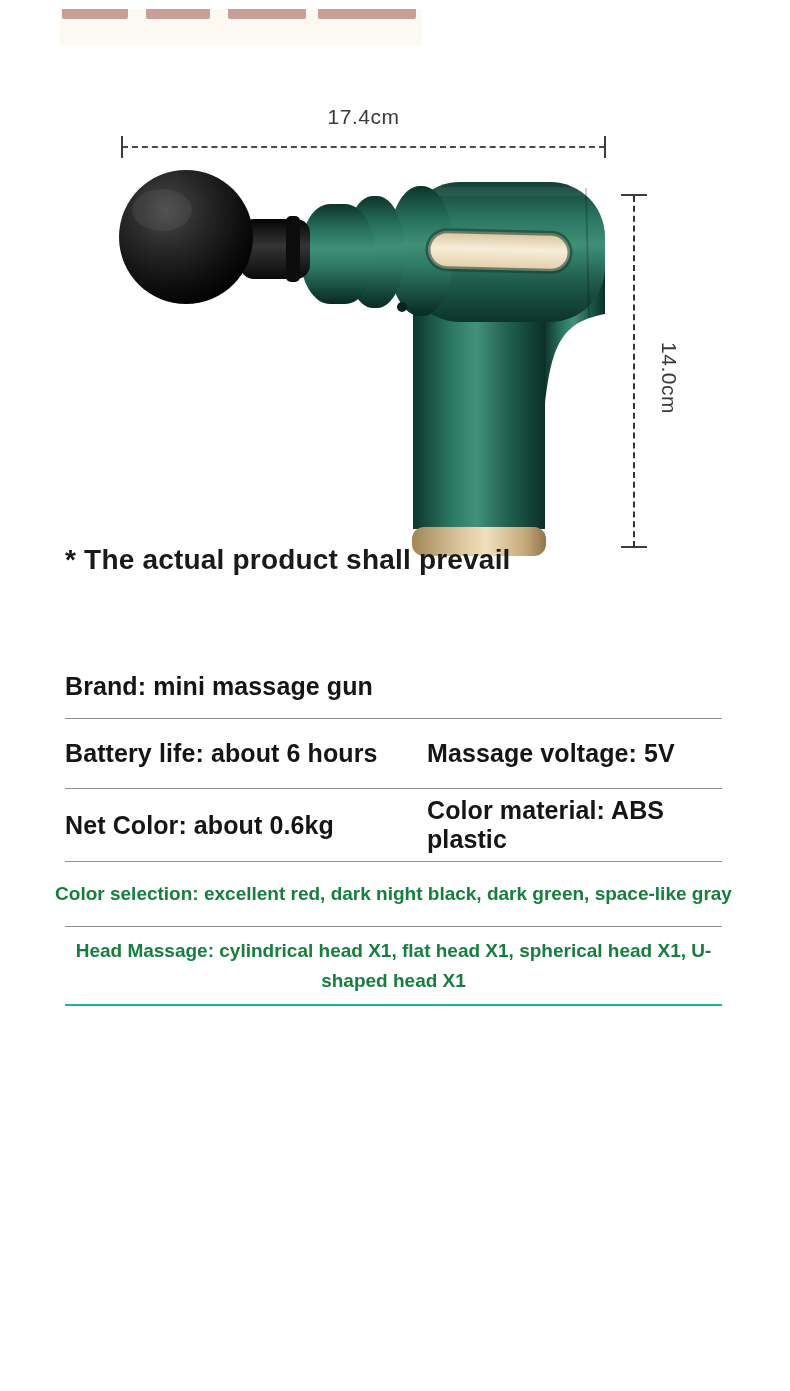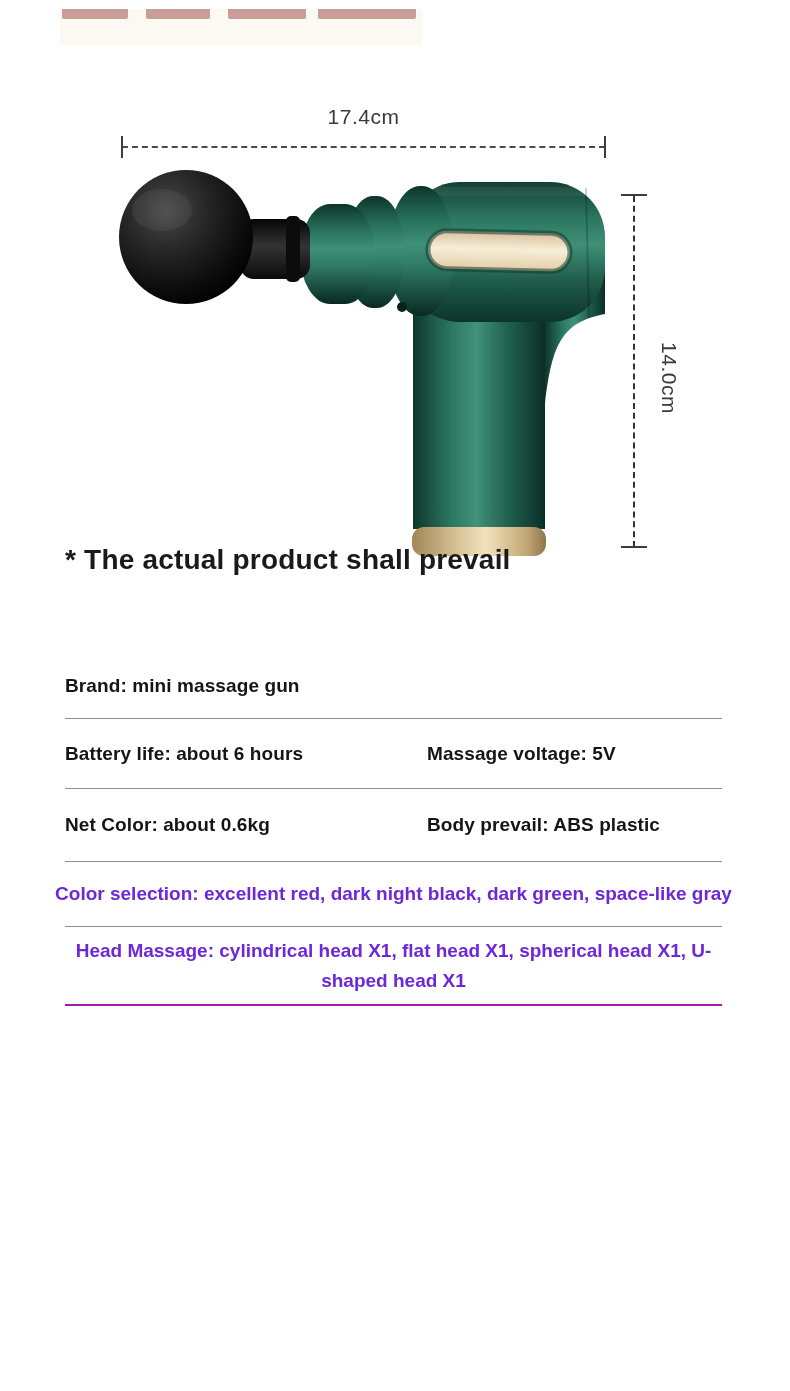--- a/index.html
+++ b/index.html
@@ -56,25 +56,25 @@
   .spec-table { position:absolute; left:65px; top:645px; width:657px; }
   .spec-row {
     position:relative; display:flex; align-items:center;
     border-bottom:1px solid #909090;
   }
   .spec-row.r1 { height:65px; }
   .spec-row.r2 { height:72px; }
   .spec-row.r3 { height:70px; }
   .spec-row.r4 { height:73px; }
   .spec-row.r5 { height:65px; justify-content:center; }
-  .spec-row.r6 { height:79px; justify-content:center; border-bottom:2px solid #a21caf; }
-  .spec-cell { font-size:19px; font-weight:600; color:#151515; letter-spacing:0.1px; }
+  .spec-row.r6 { height:79px; justify-content:center; border-bottom:2px solid #14b8a6; }
+  .spec-cell { font-size:25px; font-weight:600; color:#151515; letter-spacing:0.1px; }
   .spec-cell.left  { position:absolute; left:0; }
   .spec-cell.right { position:absolute; left:362px; }
-  .spec-full { font-size:19px; font-weight:600; color:#6d28d9; white-space:nowrap; text-align:center; }
+  .spec-full { font-size:19px; font-weight:600; color:#15803d; white-space:nowrap; text-align:center; }
   .spec-full.wrap { white-space:normal; max-width:652px; line-height:1.55; }
 </style>
 </head>
 <body>
 
 <div class="page">
 
   <div class="top-band">
     <div class="top-frag f1"></div>
     <div class="top-frag f2"></div>
@@ -174,21 +174,21 @@
   <div class="spec-table">
     <div class="spec-row r1">
       <span class="spec-cell left">Brand: mini massage gun</span>
     </div>
     <div class="spec-row r3">
       <span class="spec-cell left">Battery life: about 6 hours</span>
       <span class="spec-cell right">Massage voltage: 5V</span>
     </div>
     <div class="spec-row r4">
       <span class="spec-cell left">Net Color: about 0.6kg</span>
-      <span class="spec-cell right">Body prevail: ABS plastic</span>
+      <span class="spec-cell right">Color material: ABS plastic</span>
     </div>
     <div class="spec-row r5">
       <span class="spec-full">Color selection: excellent red, dark night black, dark green, space-like gray</span>
     </div>
     <div class="spec-row r6">
       <span class="spec-full wrap">Head Massage: cylindrical head X1, flat head X1, spherical head X1, U-shaped head X1</span>
     </div>
   </div>
 
 </div>

